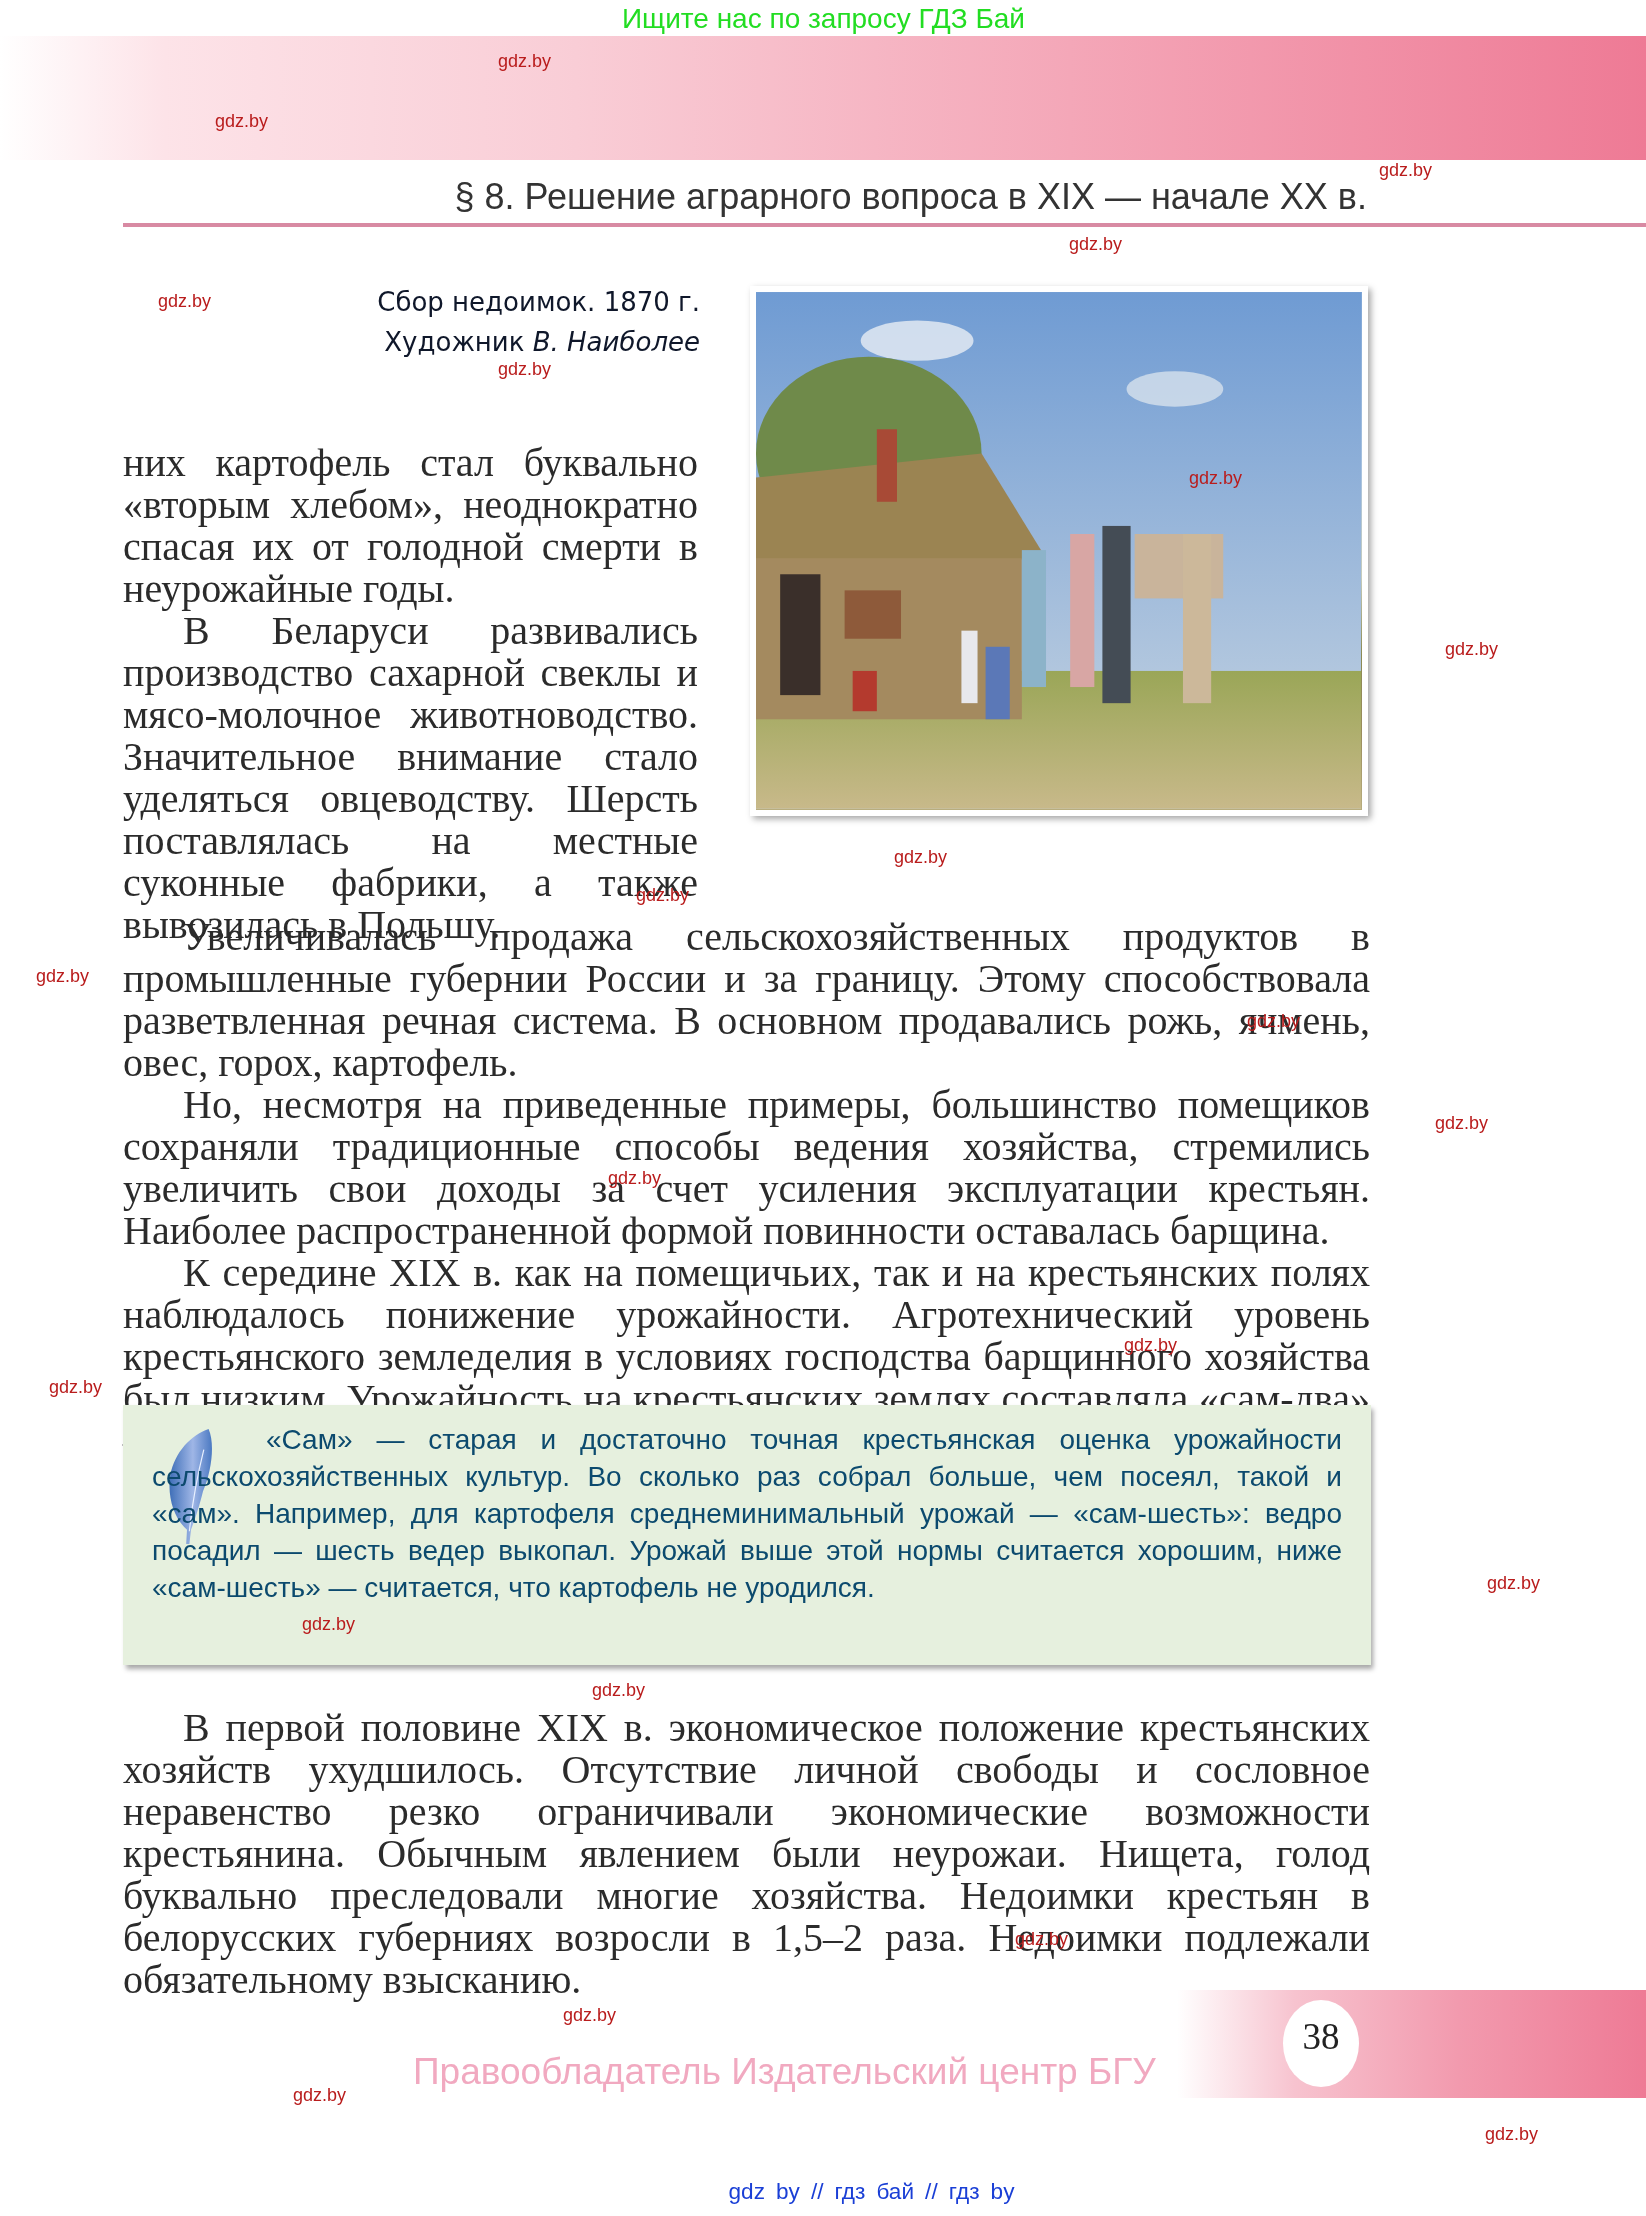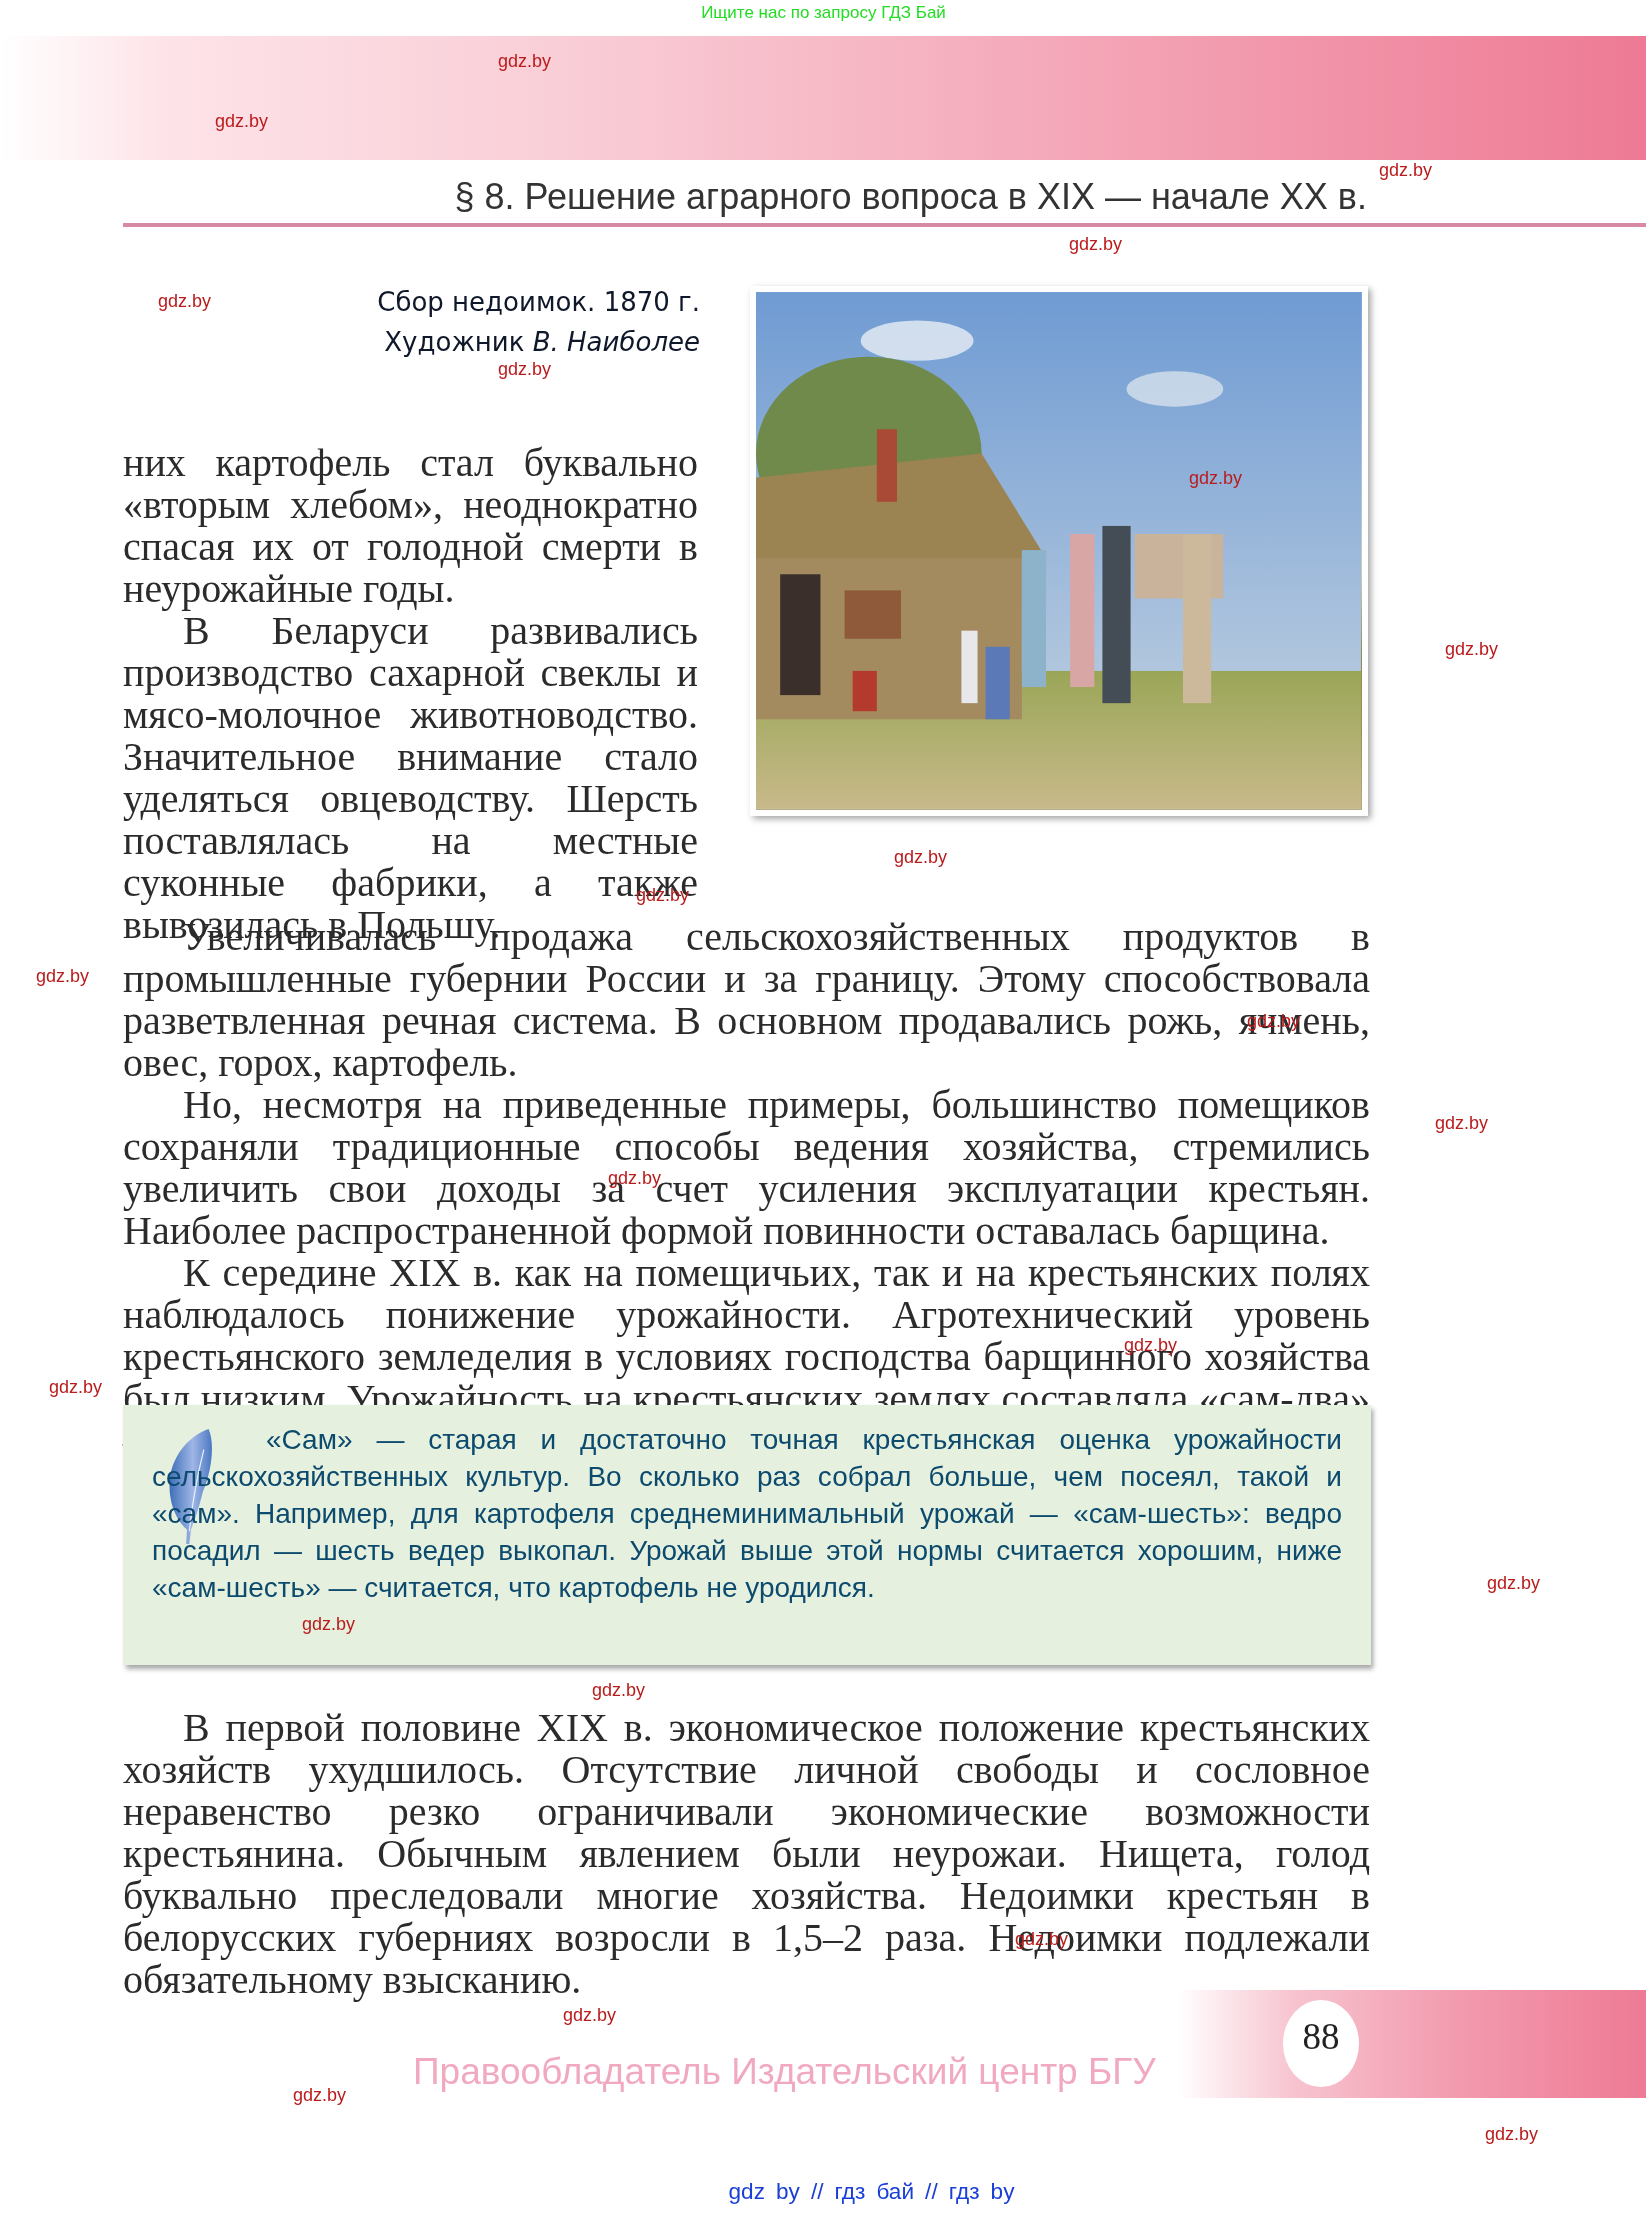--- a/index.html
+++ b/index.html
@@ -1,20 +1,20 @@
 <!DOCTYPE html>
 <html style="font-size:13px"><head>
 <meta charset="utf-8">
 <style>
   html, body { margin:0; padding:0; }
   body { width:1647px; height:2216px; position:relative; background:#ffffff; overflow:hidden;
          font-family:"Liberation Serif", serif; color:#2b2b2b; }
   .abs { position:absolute; }
   .top-search { left:0; width:1647px; top:3.2px; text-align:center; font-family:"Liberation Sans", sans-serif;
-                font-size:17px; color:#22dd22; }
+                font-size:28px; color:#22dd22; }
   .top-band { left:0; top:36px; width:1647px; height:124px;
               background:linear-gradient(90deg,#ffffff 0%,#fde3e8 10%,#f9cdd6 35%,#f4a7b8 65%,#ee7a95 100%); }
   .chapter-title { right:280px; top:176px; font-family:"Liberation Sans", sans-serif; font-size:36px; color:#333; white-space:nowrap; }
   .rule { left:123px; top:223px; width:1523px; height:4px; background:#d88aa3; }
   .caption { right:947px; top:282px; text-align:right; font-family:"DejaVu Sans", sans-serif; font-size:26px; color:#0f172a; line-height:40px; }
   .caption i { font-style:italic; }
   .painting { left:750px; top:286px; width:618px; height:530px; background:#fff; box-shadow:3.2px 3.2px 6.4px rgba(0,0,0,0.35); padding:6.4px; box-sizing:border-box; }
   .painting-inner { width:100%; height:100%; position:relative; overflow:hidden;
      background:linear-gradient(180deg,#7fa6d6 0%,#a9c3df 35%,#c7cdbd 55%,#8c8a55 70%,#9a8d5d 85%,#b8ad7e 100%); }
   .p-body { font-size:40px; line-height:42px; text-align:justify; text-align-last:left; }
@@ -112,21 +112,21 @@
   </svg>
   <div class="note-text">«Сам» — старая и достаточно точная крестьянская оценка урожайности сельскохозяйственных культур. Во сколько раз собрал больше, чем посеял, такой и «сам». Например, для картофеля среднеминимальный урожай — «сам-шесть»: ведро посадил — шесть ведер выкопал. Урожай выше этой нормы считается хорошим, ниже «сам-шесть» — считается, что картофель не уродился.</div>
 </div>
 
 <div class="abs p-body col-wide" style="top:1707px;">
   <p class="indent">В первой половине XIX в. экономическое положение крестьянских хозяйств ухудшилось. Отсутствие личной свободы и сословное неравенство резко ограничивали экономические возможности крестьянина. Обычным явлением были неурожаи. Нищета, голод буквально преследовали многие хозяйства. Недоимки крестьян в белорусских губерниях возросли в 1,5–2 раза. Недоимки подлежали обязательному взысканию.</p>
 </div>
 
 <div class="abs foot-band"></div>
 <div class="abs page-oval"></div>
-<div class="abs page-num">88</div>
+<div class="abs page-num">38</div>
 <div class="abs rights">Правообладатель Издательский центр БГУ</div>
 <div class="abs bottom-links">gdz by  //  гдз бай  //  гдз by</div>
 
 <div class="abs wm" style="left:498px;top:51px;">gdz.by</div>
 <div class="abs wm" style="left:215px;top:111px;">gdz.by</div>
 <div class="abs wm" style="left:1379px;top:160px;">gdz.by</div>
 <div class="abs wm" style="left:1069px;top:234px;">gdz.by</div>
 <div class="abs wm" style="left:158px;top:291px;">gdz.by</div>
 <div class="abs wm" style="left:498px;top:359px;">gdz.by</div>
 <div class="abs wm" style="left:1189px;top:468px;">gdz.by</div>

